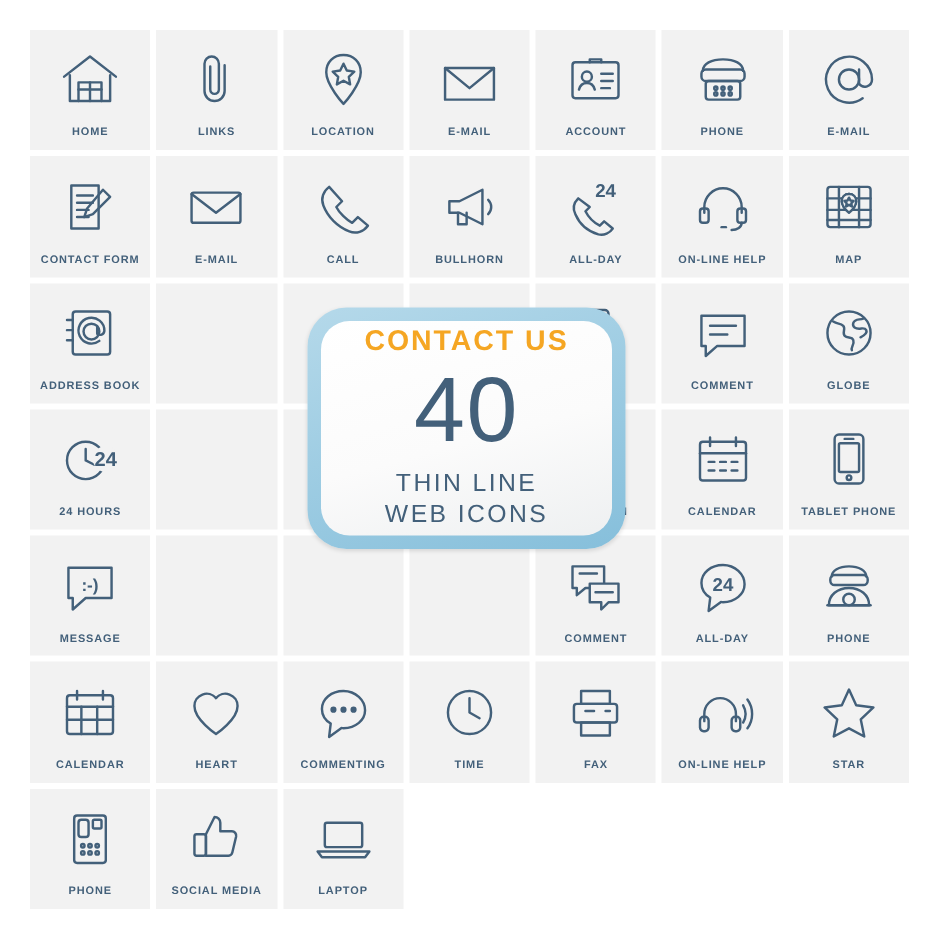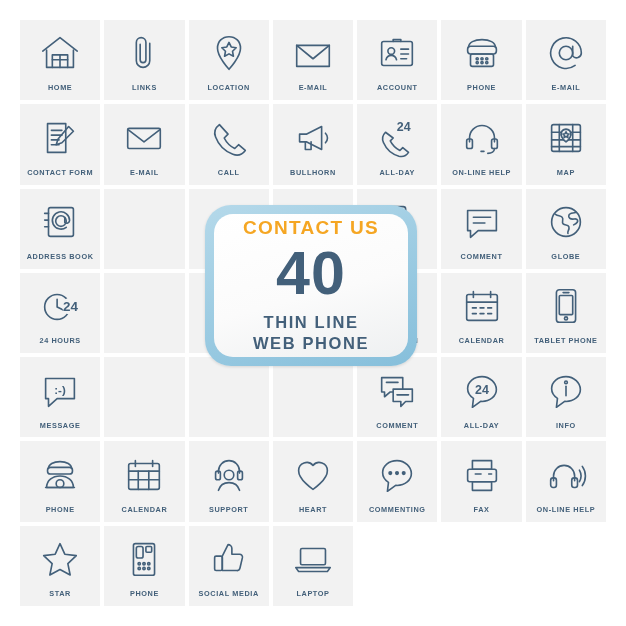--- a/index.html
+++ b/index.html
@@ -77,28 +77,28 @@
   .c-title{
     color:#f5a623;
     font-size:19px;
     font-weight:bold;
     letter-spacing:1.3px;
     margin-bottom:6px;
   }
   .c-number{
     color:#43607a;
     font-size:61px;
-    font-weight:bold;
+    font-weight:normal;
     line-height:0.95;
     letter-spacing:1px;
   }
   .c-sub1,.c-sub2{
     color:#43607a;
     font-size:16.5px;
-    font-weight:bold;
+    font-weight:normal;
     letter-spacing:1.6px;
     line-height:1.25;
   }
   .c-sub1{margin-top:9px;}
 </style>
 </head>
 <body>
 
 <div id="sheet">
 
@@ -394,30 +394,20 @@
       <div class="ico">
         <svg viewBox="0 0 48 48" width="46" height="46" fill="none" stroke="#43607a" stroke-width="1.7" stroke-linecap="round" stroke-linejoin="round">
           <path d="M24 9c-8.5 0-15 5.6-15 12.5 0 4.2 2.4 7.9 6.1 10.2L14 41l8.6-6.2c.5 0 .9.1 1.4.1 8.5 0 15-5.6 15-12.4S32.5 9 24 9z"></path>
           <text x="24" y="27" font-family="Liberation Sans, sans-serif" font-size="13" font-weight="bold" fill="#43607a" stroke="none" text-anchor="middle">24</text>
         </svg>
       </div>
       <div class="lbl">ALL-DAY</div>
     </div>
 
 
-    <div class="cell">
-      <div class="ico">
-        <svg viewBox="0 0 48 48" width="46" height="46" fill="none" stroke="#43607a" stroke-width="1.7" stroke-linecap="round" stroke-linejoin="round">
-          <path d="M24 9c-8.5 0-15 5.6-15 12.5 0 4.2 2.4 7.9 6.1 10.2L14 41l8.6-6.2c.5 0 .9.1 1.4.1 8.5 0 15-5.6 15-12.4S32.5 9 24 9z"></path>
-          <path d="M24 19v10"></path>
-            <circle cx="24" cy="15" r="1.4"></circle>
-        </svg>
-      </div>
-      <div class="lbl">INFO</div>
-    </div>
 
     <div class="cell">
       <div class="ico">
         <svg viewBox="0 0 48 48" width="46" height="46" fill="none" stroke="#43607a" stroke-width="1.7" stroke-linecap="round" stroke-linejoin="round">
           <path d="M12 17c0-4 5-7 12-7s12 3 12 7"></path>
           <rect x="11" y="16" width="26" height="7" rx="3"></rect>
           <path d="M10 37c0-7 6-12 14-12s14 5 14 12z"></path>
           <circle cx="24" cy="33" r="4"></circle>
           <path d="M9 37h30"></path>
         </svg>
@@ -430,32 +420,20 @@
         <svg viewBox="0 0 48 48" width="46" height="46" fill="none" stroke="#43607a" stroke-width="1.7" stroke-linecap="round" stroke-linejoin="round">
           <rect x="8" y="12" width="32" height="27" rx="2"></rect>
           <path d="M8 20h32"></path>
             <path d="M15 9v6M33 9v6"></path>
           <path d="M18 20v19M29 20v19M8 29h32"></path>
         </svg>
       </div>
       <div class="lbl">CALENDAR</div>
     </div>
 
-    <div class="cell">
-      <div class="ico">
-        <svg viewBox="0 0 48 48" width="46" height="46" fill="none" stroke="#43607a" stroke-width="1.7" stroke-linecap="round" stroke-linejoin="round">
-          <path d="M13 22v-2a11 11 0 0 1 22 0v2"></path>
-          <rect x="10" y="20" width="5" height="9" rx="2"></rect>
-          <rect x="33" y="20" width="5" height="9" rx="2"></rect>
-          <circle cx="24" cy="24" r="5"></circle>
-          <path d="M13 40c1.5-5 5.5-8 11-8s9.5 3 11 8"></path>
-        </svg>
-      </div>
-      <div class="lbl">SUPPORT</div>
-    </div>
 
     <div class="cell">
       <div class="ico">
         <svg viewBox="0 0 48 48" width="46" height="46" fill="none" stroke="#43607a" stroke-width="1.7" stroke-linecap="round" stroke-linejoin="round">
           <path d="M24 39S9 29 9 19.5A8.5 8.5 0 0 1 24 14a8.5 8.5 0 0 1 15 5.5C39 29 24 39 24 39z"></path>
         </svg>
       </div>
       <div class="lbl">HEART</div>
     </div>
 
@@ -464,20 +442,29 @@
         <svg viewBox="0 0 48 48" width="46" height="46" fill="none" stroke="#43607a" stroke-width="1.7" stroke-linecap="round" stroke-linejoin="round">
           <path d="M24 9c-8.5 0-15 5.6-15 12.5 0 4.2 2.4 7.9 6.1 10.2L14 41l8.6-6.2c.5 0 .9.1 1.4.1 8.5 0 15-5.6 15-12.4S32.5 9 24 9z"></path>
           <circle cx="17" cy="22" r="1.3" fill="#43607a"></circle>
           <circle cx="24" cy="22" r="1.3" fill="#43607a"></circle>
           <circle cx="31" cy="22" r="1.3" fill="#43607a"></circle>
         </svg>
       </div>
       <div class="lbl">COMMENTING</div>
     </div>
 
+    <div class="cell">
+      <div class="ico">
+        <svg viewBox="0 0 48 48" width="46" height="46" fill="none" stroke="#43607a" stroke-width="1.7" stroke-linecap="round" stroke-linejoin="round">
+          <circle cx="24" cy="24" r="15"></circle>
+          <path d="M24 14v10l7 4"></path>
+        </svg>
+      </div>
+      <div class="lbl">TIME</div>
+    </div>
 
     <div class="cell">
       <div class="ico">
         <svg viewBox="0 0 48 48" width="46" height="46" fill="none" stroke="#43607a" stroke-width="1.7" stroke-linecap="round" stroke-linejoin="round">
           <path d="M14 9h20v9H14z"></path>
           <rect x="9" y="18" width="30" height="13" rx="2"></rect>
           <path d="M14 31h20v9H14z"></path>
           <path d="M17 23h6M31 23h3"></path>
         </svg>
       </div>
@@ -542,17 +529,17 @@
       <div class="lbl">LAPTOP</div>
     </div>
 
   </div>
 
   <div class="center-panel">
     <div class="center-inner">
       <div class="c-title">CONTACT US</div>
       <div class="c-number">40</div>
       <div class="c-sub1">THIN LINE</div>
-      <div class="c-sub2">WEB PHONE</div>
+      <div class="c-sub2">WEB ICONS</div>
     </div>
   </div>
 
 </div>
 
 </body></html>

